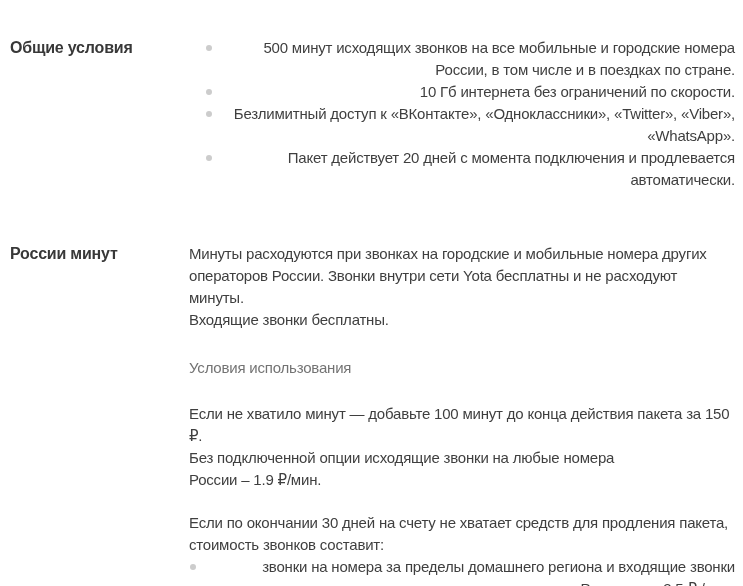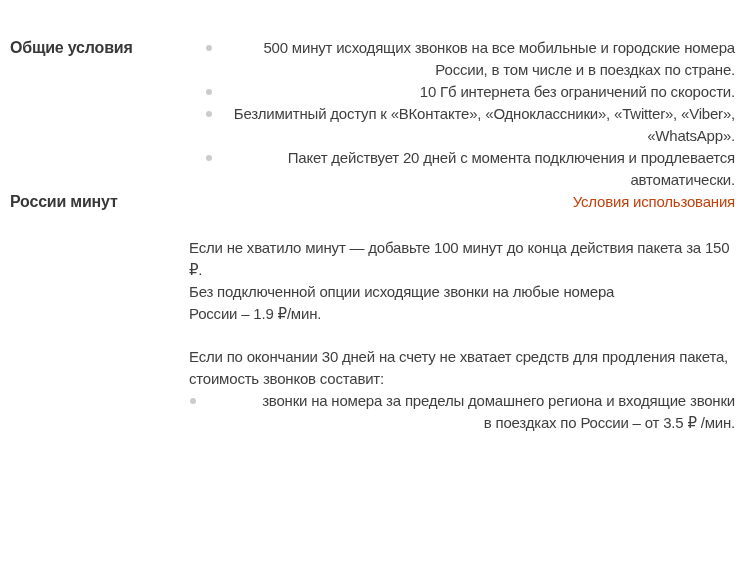--- a/index.html
+++ b/index.html
@@ -18,20 +18,21 @@
   .page {
     box-sizing: border-box;
     width: 743px;
     padding: 37px 8px 0 10px;
   }
   .row {
     display: flex;
     align-items: flex-start;
   }
   .row.first {
+    margin-bottom: 52px;
     gap: 16px;
   }
   .col-left {
     width: 179px;
     flex-shrink: 0;
   }
   .section-title {
     margin: 0;
     font-size: 16px;
     line-height: 22px;
@@ -69,23 +70,22 @@
   .bullet-text {
     white-space: pre-line;
   }
   .para {
     margin: 0;
     white-space: pre-line;
   }
   .para.intro   { margin-bottom: 26px; }
   .subheading {
     margin: 0 0 24px 0;
-    color: #c2410c;
+    color: #737373;
     white-space: pre-line;
-    text-align: right;
   }
   .para.topup   { margin-bottom: 21px; }
   .para.renewal { margin-bottom: 0; margin-top: 11px; }
 </style>
 </head>
 <body>
 
 <main class="page">
 
   <section class="row first">
@@ -115,20 +115,23 @@
         </li>
       </ul>
     </div>
   </section>
 
   <section class="row">
     <div class="col-left">
       <h3 class="section-title">России минут</h3>
     </div>
     <div class="col-right">
+      <p class="para intro">Минуты расходуются при звонках на городские и мобильные номера других
+операторов России. Звонки внутри сети Yota бесплатны и не расходуют минуты.
+Входящие звонки бесплатны.</p>
       <p class="subheading">Условия использования</p>
       <p class="para topup">Если не хватило минут — добавьте 100 минут до конца действия пакета за 150 ₽.
 Без подключенной опции исходящие звонки на любые номера
 России – 1.9 ₽/мин.</p>
       <p class="para renewal">Если по окончании 30 дней на счету не хватает средств для продления пакета,
 стоимость звонков составит:</p>
       <ul class="bullet-list">
         <li class="bullet-item">
           <span class="bullet-marker"></span>
         </li>

